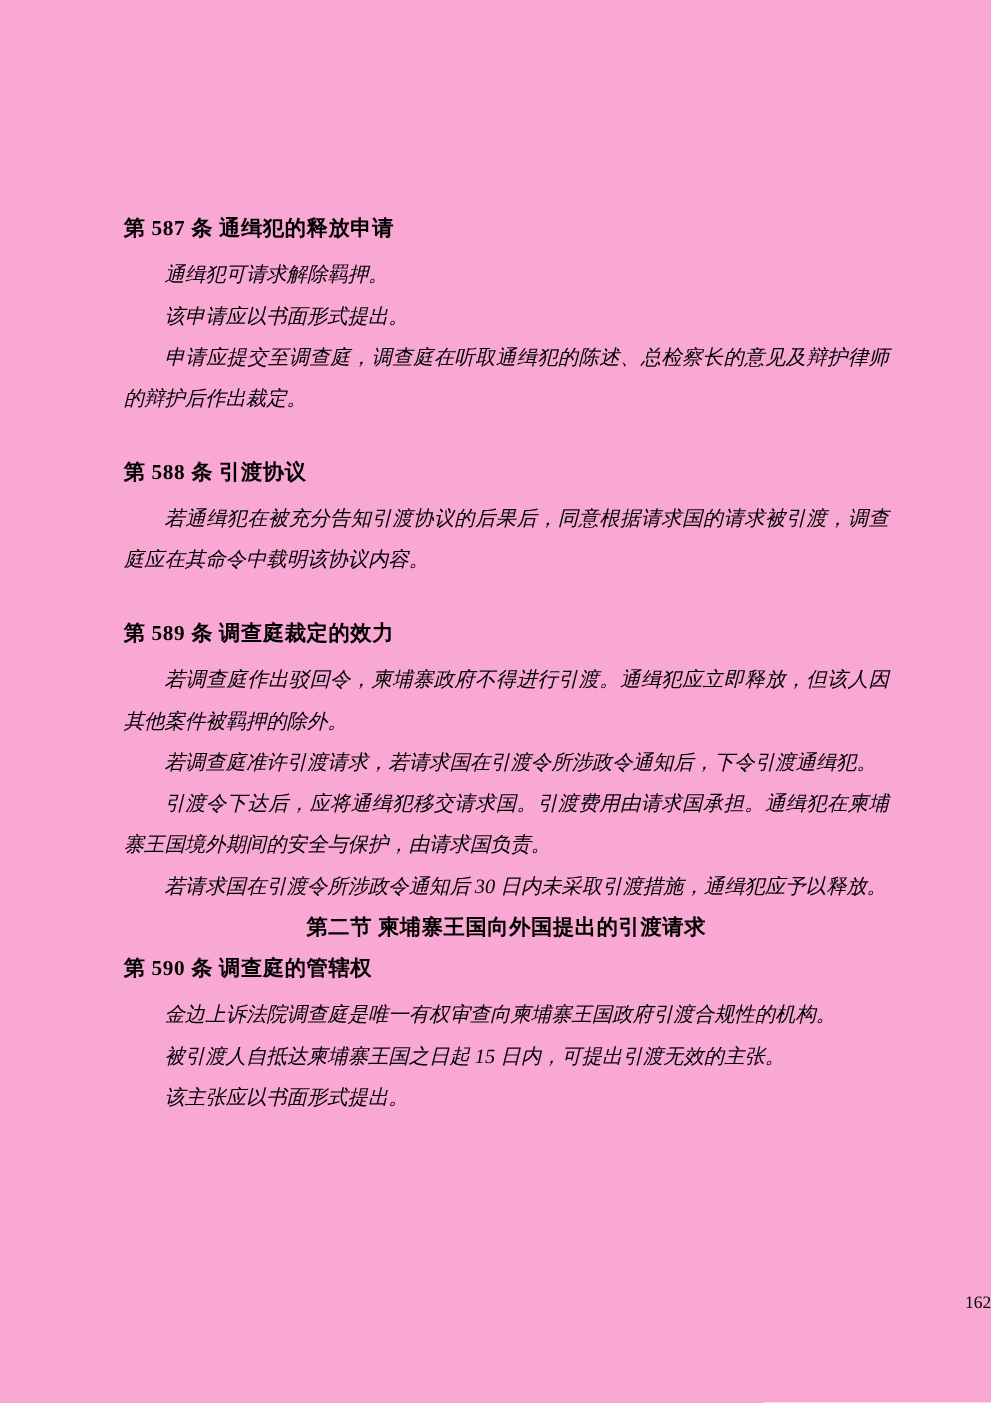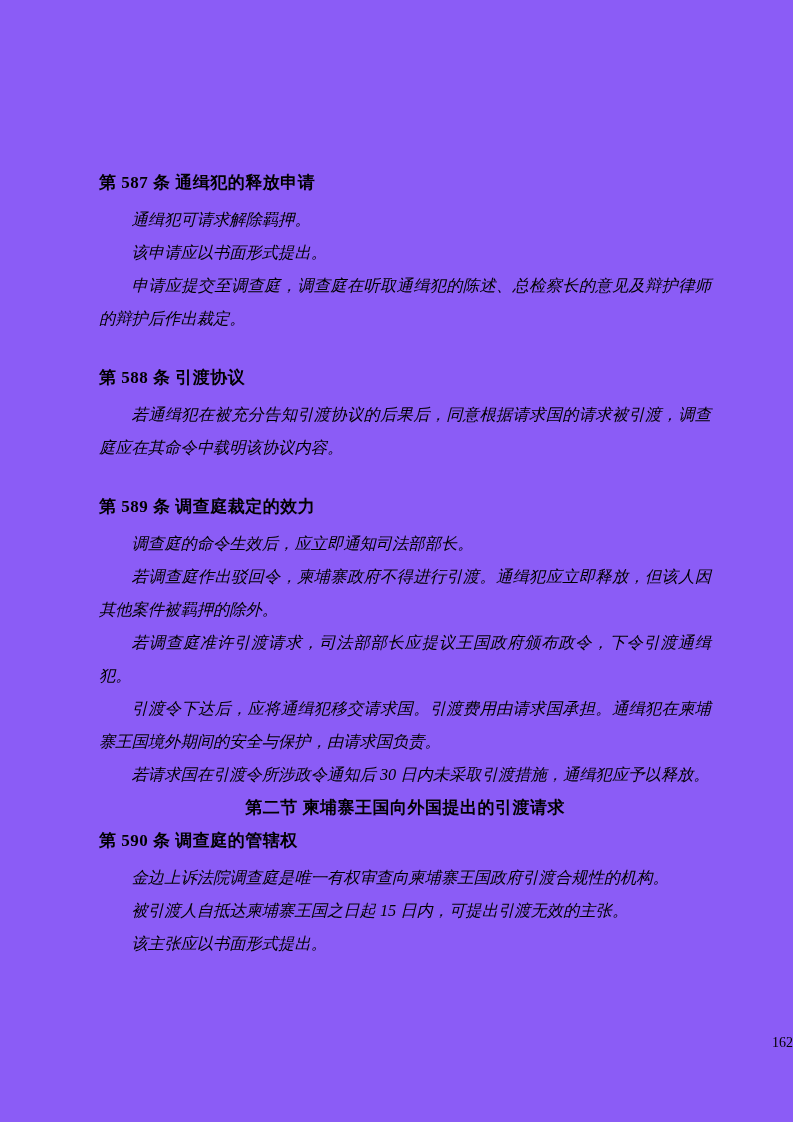--- a/index.html
+++ b/index.html
@@ -4,21 +4,21 @@
 <style>
   html, body {
     margin: 0;
     padding: 0;
     background: #ffffff;
   }
   .page {
     position: relative;
     width: 793px;
     height: 1122px;
-    background: #8b5cf6;
+    background: #f9a8d4;
     box-sizing: border-box;
     padding: 166px 82px 0 99px;
     font-family: "Liberation Serif", "DejaVu Serif", serif;
     color: #000000;
     overflow: hidden;
   }
   .article {
     margin-top: 26px;
   }
   .article.first {
@@ -72,23 +72,22 @@
     <p class="para">申请应提交至调查庭，调查庭在听取通缉犯的陈述、总检察长的意见及辩护律师的辩护后作出裁定。</p>
   </div>
 
   <div class="article">
     <h2 class="article-title">第 588 条 引渡协议</h2>
     <p class="para">若通缉犯在被充分告知引渡协议的后果后，同意根据请求国的请求被引渡，调查庭应在其命令中载明该协议内容。</p>
   </div>
 
   <div class="article">
     <h2 class="article-title">第 589 条 调查庭裁定的效力</h2>
-    <p class="para">调查庭的命令生效后，应立即通知司法部部长。</p>
     <p class="para">若调查庭作出驳回令，柬埔寨政府不得进行引渡。通缉犯应立即释放，但该人因其他案件被羁押的除外。</p>
-    <p class="para">若调查庭准许引渡请求，司法部部长应提议王国政府颁布政令，下令引渡通缉犯。</p>
+    <p class="para">若调查庭准许引渡请求，若请求国在引渡令所涉政令通知后，下令引渡通缉犯。</p>
     <p class="para">引渡令下达后，应将通缉犯移交请求国。引渡费用由请求国承担。通缉犯在柬埔寨王国境外期间的安全与保护，由请求国负责。</p>
     <p class="para">若请求国在引渡令所涉政令通知后 30 日内未采取引渡措施，通缉犯应予以释放。</p>
   </div>
 
   <div class="section-heading">第二节 柬埔寨王国向外国提出的引渡请求</div>
 
   <div class="article after-section">
     <h2 class="article-title">第 590 条 调查庭的管辖权</h2>
     <p class="para">金边上诉法院调查庭是唯一有权审查向柬埔寨王国政府引渡合规性的机构。</p>
     <p class="para">被引渡人自抵达柬埔寨王国之日起 15 日内，可提出引渡无效的主张。</p>

